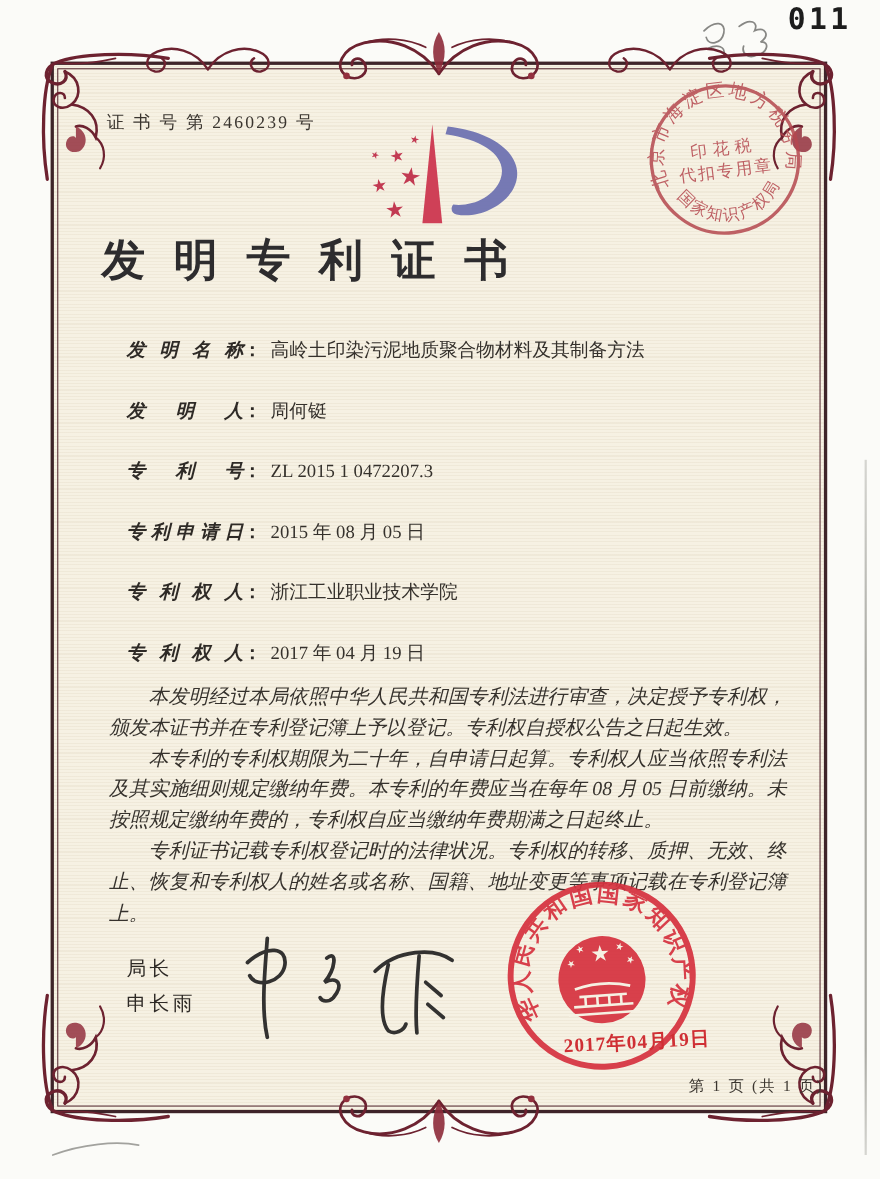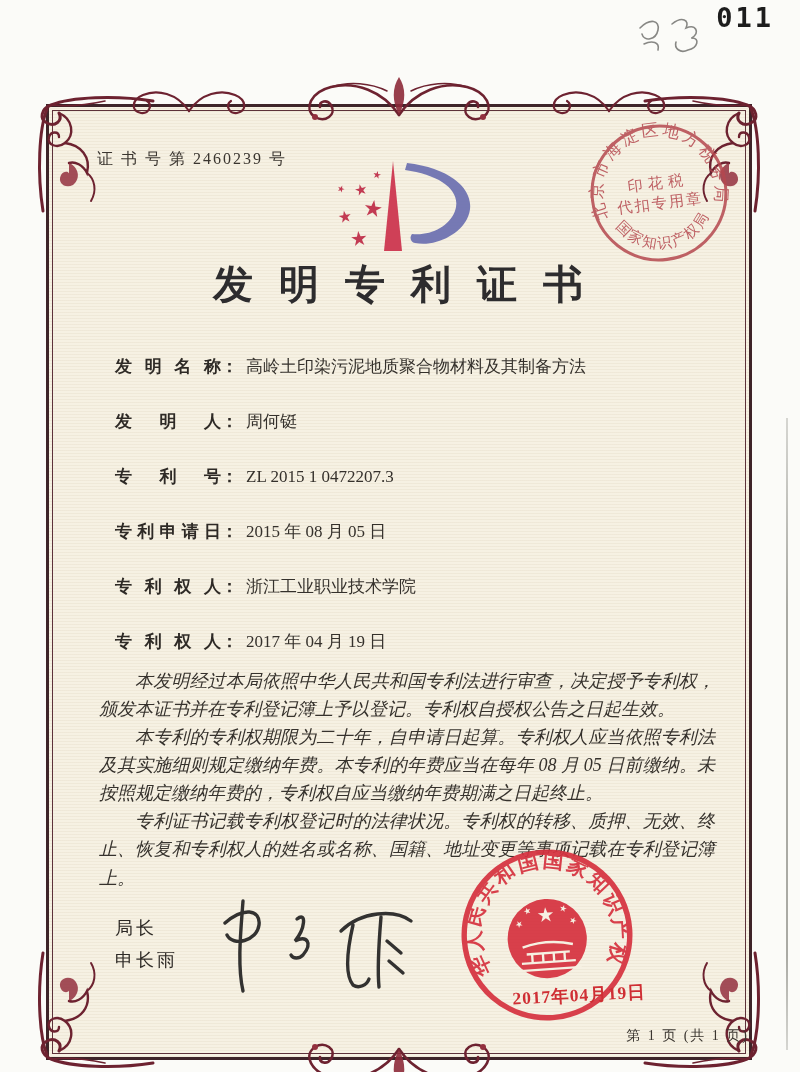--- a/index.html
+++ b/index.html
@@ -24,47 +24,46 @@
   }
 
   
   .sheet{
     left:46px;top:56px;width:706px;height:956px;
     background:#f6f1e3;
     background-image:repeating-linear-gradient(0deg,
       rgba(198,182,152,.14) 0 1px, rgba(0,0,0,0) 1px 3px);
     border:3px solid #3e2429;
     box-sizing:border-box;
-    margin-top:48px;
   }
   .sheet::before{
     content:"";position:absolute;inset:3px;
     border:1px solid #5d323a;pointer-events:none;
   }
 
   .cert-no{
     left:48px;top:42px;font-size:16px;letter-spacing:2px;color:#3a352f;
   }
 
   .logo{left:268px;top:50px;}
 
   .cert-title{
-    left:0;top:150px;width:100%;text-align:center;
+    left:0;top:150px;width:100%;
     font-size:40px;font-weight:600;color:#2d2c2e;
-    letter-spacing:26px;padding-left:24px;box-sizing:border-box;
+    letter-spacing:26px;padding-left:43px;box-sizing:border-box;
     white-space:nowrap;
   }
 
   
   .fields{left:66px;top:248px;right:60px;}
   .field-row{height:24px;margin-bottom:31px;font-size:17px;white-space:nowrap;}
   .field-label{
     display:inline-block;width:106px;vertical-align:bottom;
     text-align:justify;text-align-last:justify;
-    font-weight:600;color:#2e2a26;
+    font-weight:600;color:#2e2a26;font-style:italic;
   }
   .field-colon{font-weight:600;color:#2e2a26;}
   .field-value{margin-left:8px;color:#35312c;}
 
   
   .body-text{
     left:50px;top:560px;width:616px;
     font-size:18px;line-height:1.56;color:#36322d;
     font-style:italic;text-align:justify;
   }

